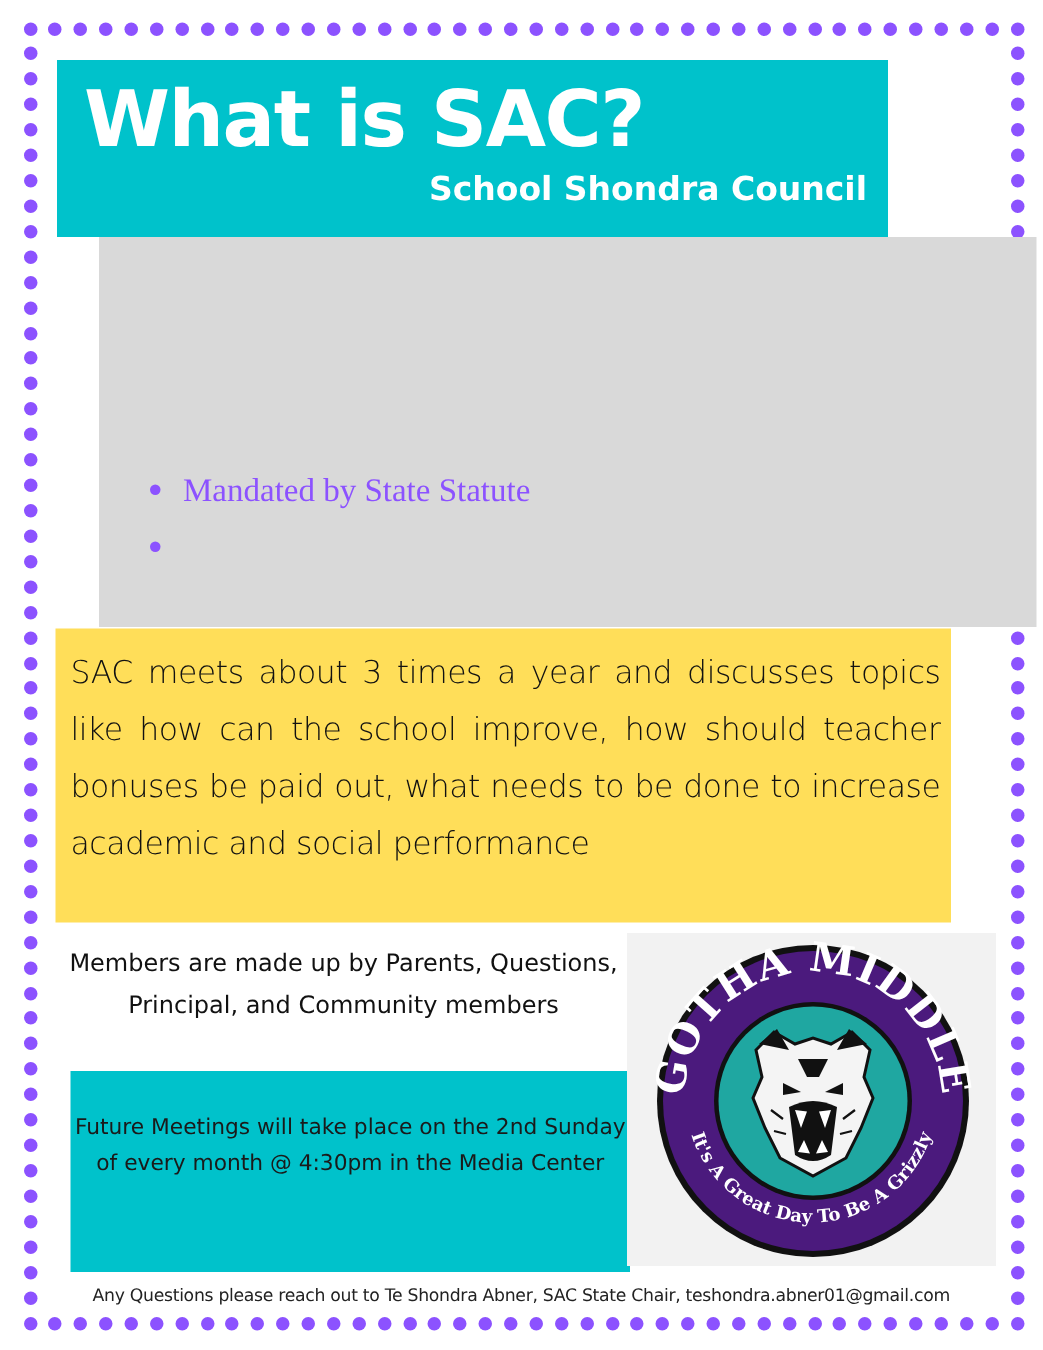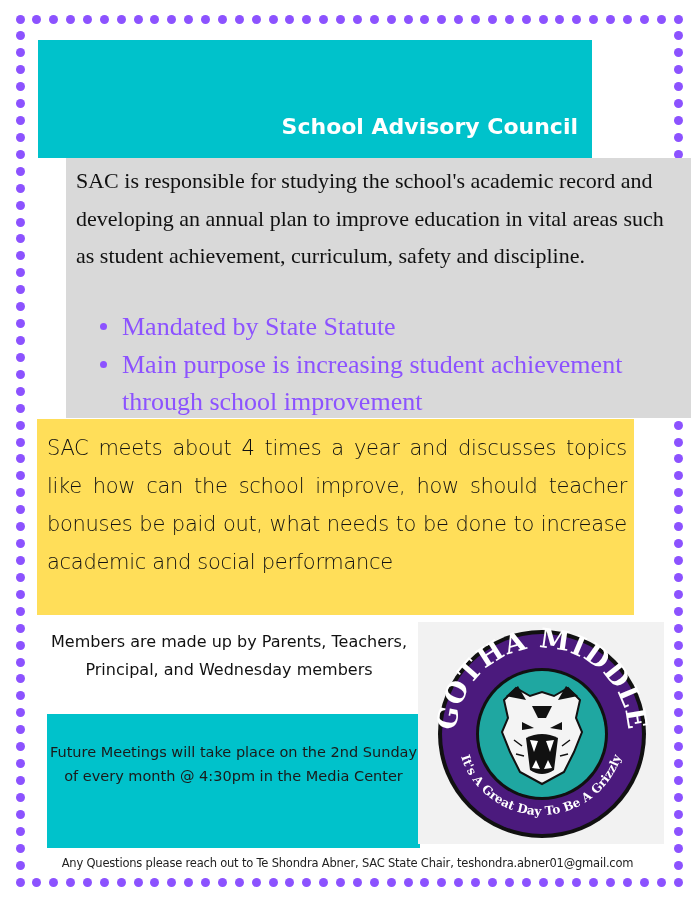--- a/index.html
+++ b/index.html
@@ -4,21 +4,21 @@
 <style>
   html, body { margin: 0; padding: 0; }
   body { width: 695px; height: 900px; background: #ffffff; position: relative; overflow: hidden; font-family: "DejaVu Sans", sans-serif; }
   .dots { position: absolute; }
   .dot { position: absolute; width: 9px; height: 9px; border-radius: 50%; background: #8c52ff; }
   .title-box { position: absolute; left: 38px; top: 40px; width: 554px; height: 118px; background: #00c2cb; }
   .title { position: absolute; left: 18px; top: 8px; color: #fff; font-family: "DejaVu Sans", sans-serif; font-weight: bold; font-size: 52px; letter-spacing: -1px; line-height: 64px; }
   .subtitle { position: absolute; right: 14px; top: 72px; color: #fff; font-family: "DejaVu Sans", sans-serif; font-weight: bold; font-size: 22px; line-height: 30px; }
   .gray-box { position: absolute; left: 66px; top: 158px; width: 625px; height: 260px; background: #d9d9d9; }
   .gray-text { position: absolute; left: 10px; top: 4px; width: 610px; font-family: "Liberation Serif", serif; font-size: 22px; line-height: 37.5px; color: #111; }
-  .bullets { position: absolute; left: 30px; top: 150px; margin: 0; padding: 0; list-style: none; font-family: "Liberation Serif", serif; font-size: 26px; line-height: 37.5px; color: #8c52ff; }
+  .bullets { position: absolute; left: 30px; top: 150px; margin: 0; padding: 0; list-style: none; font-family: "Liberation Serif", serif; font-size: 22px; line-height: 37.5px; color: #8c52ff; }
   .bullets li { position: relative; padding-left: 26px; width: 540px; }
   .bullets li .bul { position: absolute; left: 4px; top: 15px; width: 7px; height: 7px; border-radius: 50%; background: #8c52ff; }
   .yellow-box { position: absolute; left: 37px; top: 419px; width: 597px; height: 196px; background: #ffde59; }
   .yellow-text { position: absolute; left: 10px; top: 10px; width: 580px; font-family: "DejaVu Sans", sans-serif; font-size: 21px; line-height: 38px; color: #111; text-align: justify; text-align-last: left; font-weight: 300; letter-spacing: -0.3px; }
   .members-text { position: absolute; left: 40px; top: 628px; width: 378px; text-align: center; font-family: "DejaVu Sans", sans-serif; font-size: 16px; line-height: 28px; color: #111; }
   .teal-box { position: absolute; left: 47px; top: 714px; width: 373px; height: 134px; background: #00c2cb; }
   .teal-text { position: absolute; left: 0; top: 26px; width: 373px; text-align: center; font-family: "DejaVu Sans", sans-serif; font-size: 14.5px; line-height: 24px; color: #1a1a1a; }
   .logo-panel { position: absolute; left: 418px; top: 622px; width: 246px; height: 222px; background: #f2f2f2; }
   .footer { position: absolute; left: 0; top: 856px; width: 695px; text-align: center; font-family: "DejaVu Sans", sans-serif; font-size: 11.5px; color: #222; letter-spacing: -0.2px; }
 </style>
@@ -202,36 +202,36 @@
     <div class="dot" style="left: 673.5px; top: 809.814px;"></div>
     <div class="dot" style="left: 15.5px; top: 826.735px;"></div>
     <div class="dot" style="left: 673.5px; top: 826.735px;"></div>
     <div class="dot" style="left: 15.5px; top: 843.657px;"></div>
     <div class="dot" style="left: 673.5px; top: 843.657px;"></div>
     <div class="dot" style="left: 15.5px; top: 860.578px;"></div>
     <div class="dot" style="left: 673.5px; top: 860.578px;"></div>
   </div>
 
 <div class="title-box">
-  <div class="subtitle">School Advisory Council</div>
+  <div class="title">What is SAC?</div>
+  <div class="subtitle">School Shondra Council</div>
 </div>
 
 <div class="gray-box">
-  <div class="gray-text">SAC is responsible for studying the school's academic record and developing an annual plan to improve education in vital areas such as student achievement, curriculum, safety and discipline.</div>
   <ul class="bullets">
     <li><span class="bul"></span><span>Mandated by State Statute</span></li>
-    <li><span class="bul"></span><span>Main purpose is increasing student achievement through school improvement</span></li>
+    <li><span class="bul"></span></li>
   </ul>
 </div>
 
 <div class="yellow-box">
-  <div class="yellow-text">SAC meets about 4 times a year and discusses topics like how can the school improve, how should teacher bonuses be paid out, what needs to be done to increase academic and social performance</div>
-</div>
-
-<div class="members-text">Members are made up by Parents, Teachers, Principal, and Wednesday members</div>
+  <div class="yellow-text">SAC meets about 3 times a year and discusses topics like how can the school improve, how should teacher bonuses be paid out, what needs to be done to increase academic and social performance</div>
+</div>
+
+<div class="members-text">Members are made up by Parents, Questions, Principal, and Community members</div>
 
 <div class="teal-box">
   <div class="teal-text">Future Meetings will take place on the 2nd Sunday of every month @ 4:30pm in the Media Center</div>
 </div>
 
 <div class="logo-panel">
   <svg width="246" height="222" viewBox="0 0 246 222">
     <defs>
       <path id="topArc" d="M 38 112 A 86 86 0 0 1 210 112"></path>
       <path id="botArc" d="M 40 122 A 84 84 0 0 0 206 122"></path>

